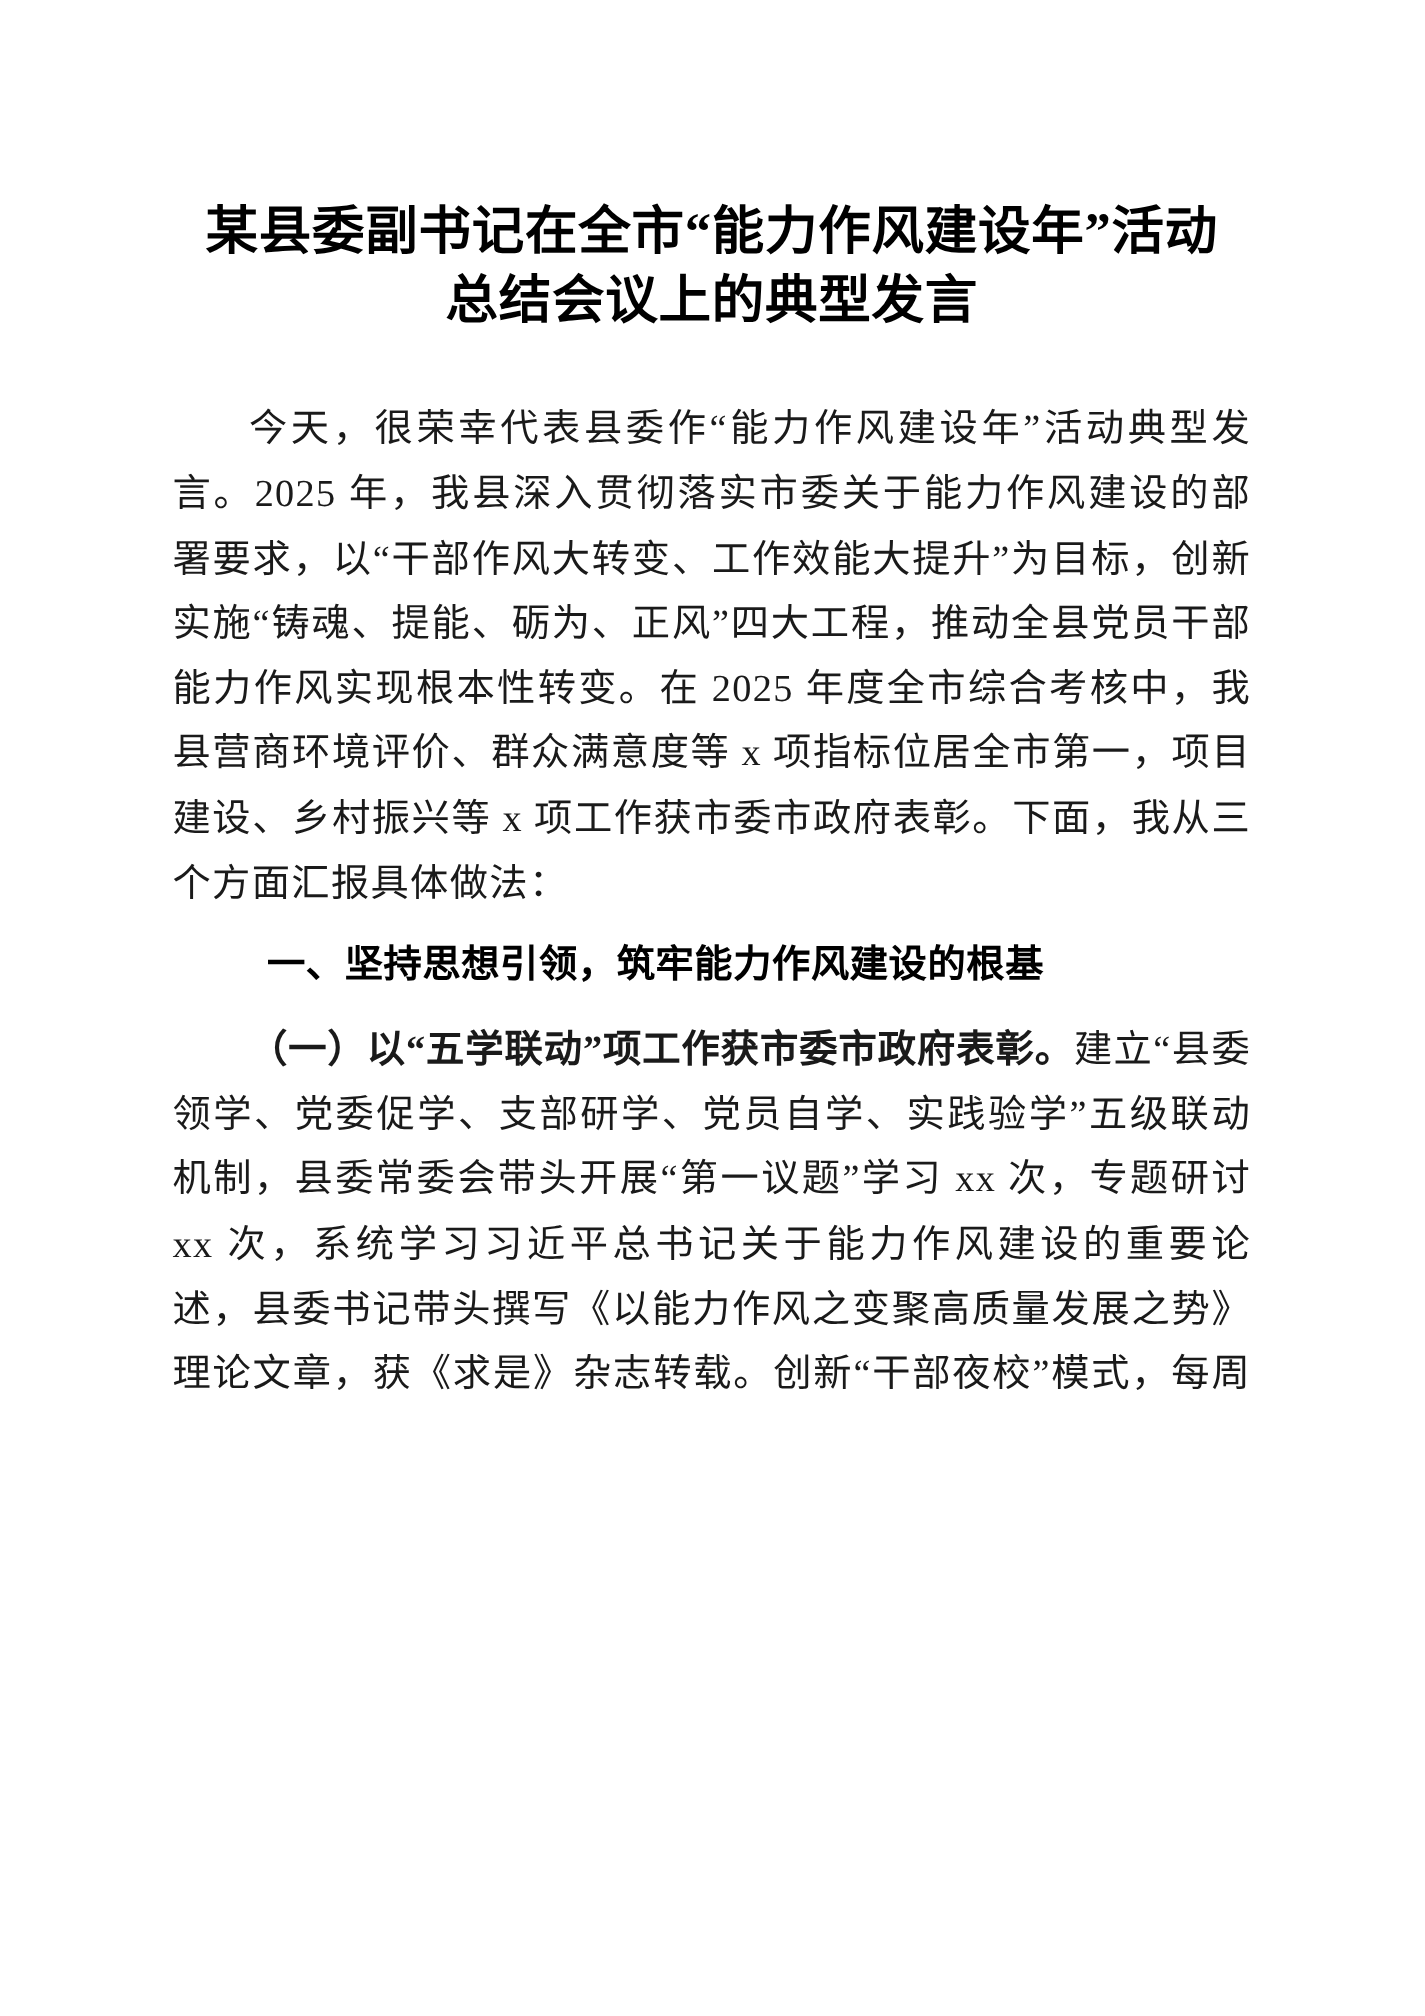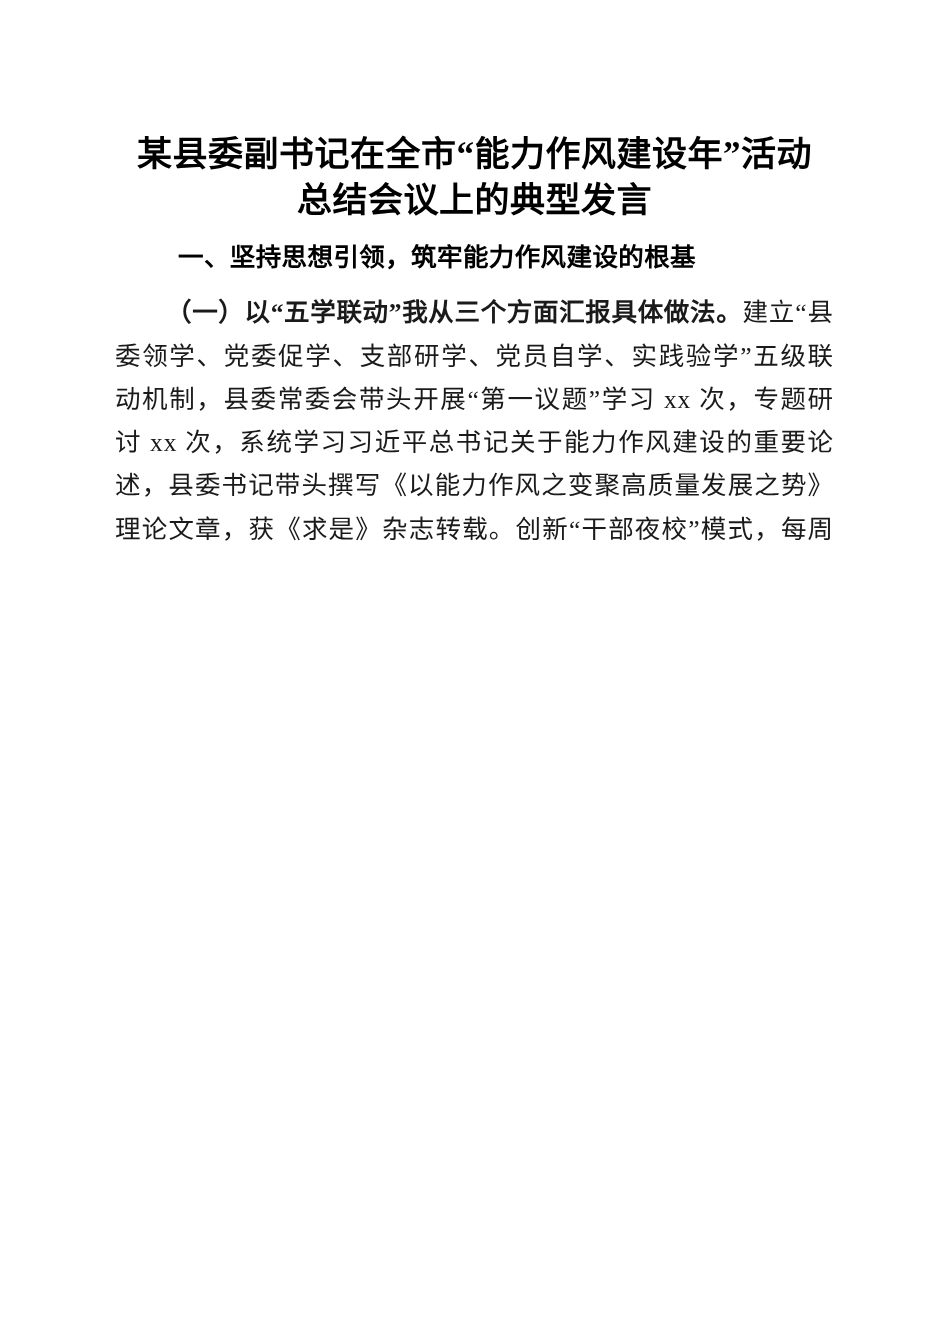--- a/index.html
+++ b/index.html
@@ -92,20 +92,21 @@
 
 <div id="page">
 
   <div id="doc-body">
 
     <h1 class="doc-title">
       <span class="tline">某县委副书记在全市“能力作风建设年”活动</span>
       <span class="tline">总结会议上的典型发言</span>
     </h1>
 
+    <p class="para para-lead">今天，很荣幸代表县委作“能力作风建设年”活动典型发言。2025 年，我县深入贯彻落实市委关于能力作风建设的部署要求，以“干部作风大转变、工作效能大提升”为目标，创新实施“铸魂、提能、砺为、正风”四大工程，推动全县党员干部能力作风实现根本性转变。在 2025 年度全市综合考核中，我县营商环境评价、群众满意度等 x 项指标位居全市第一，项目建设、乡村振兴等 x 项工作获市委市政府表彰。下面，我从三个方面汇报具体做法：</p>
 
     <p class="h1-line">一、坚持思想引领，筑牢能力作风建设的根基</p>
 
-    <p class="para para-clip"><span class="h2-run">（一）以“五学联动”我从三个方面汇报具体做法。</span><span>建立“县委领学、党委促学、支部研学、党员自学、实践验学”五级联动机制，县委常委会带头开展“第一议题”学习 xx 次，专题研讨 xx 次，系统学习习近平总书记关于能力作风建设的重要论述，县委书记带头撰写《以能力作风之变聚高质量发展之势》理论文章，获《求是》杂志转载。创新“干部夜校”模式，每周四晚开设“能力提升大讲堂”，邀请省市专家、基层骨干授课，如邀请省委党校教授解读党的二十届三中全会精神，组织“乡村振兴实战案例”分享会，2025 年累计培训干部 1.x 万人次，覆盖全县所有科级干部及村（社区）书记。在“”微信公众号开设“作风建设微课堂”，每日推送“金句</span></p>
+    <p class="para para-clip"><span class="h2-run">（一）以“五学联动”项工作获市委市政府表彰。</span><span>建立“县委领学、党委促学、支部研学、党员自学、实践验学”五级联动机制，县委常委会带头开展“第一议题”学习 xx 次，专题研讨 xx 次，系统学习习近平总书记关于能力作风建设的重要论述，县委书记带头撰写《以能力作风之变聚高质量发展之势》理论文章，获《求是》杂志转载。创新“干部夜校”模式，每周四晚开设“能力提升大讲堂”，邀请省市专家、基层骨干授课，如邀请省委党校教授解读党的二十届三中全会精神，组织“乡村振兴实战案例”分享会，2025 年累计培训干部 1.x 万人次，覆盖全县所有科级干部及村（社区）书记。在“”微信公众号开设“作风建设微课堂”，每日推送“金句</span></p>
 
   </div>
 
 </div>
 
 </body></html>

